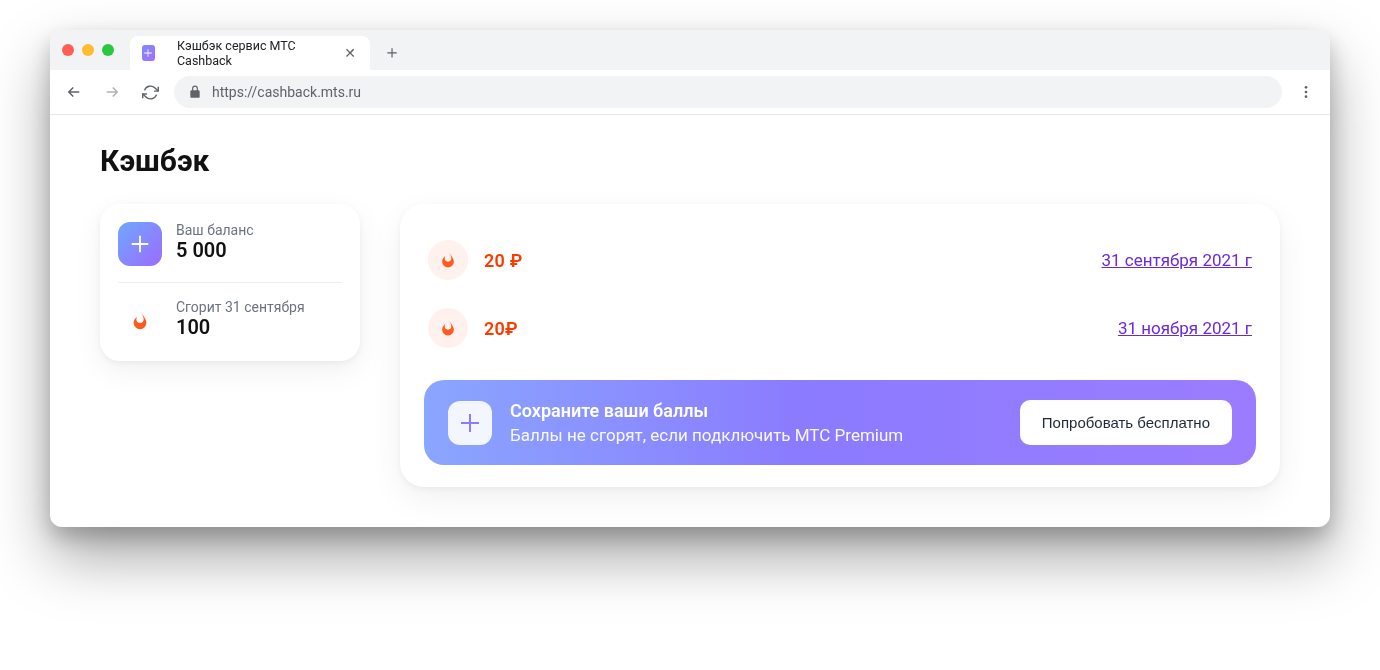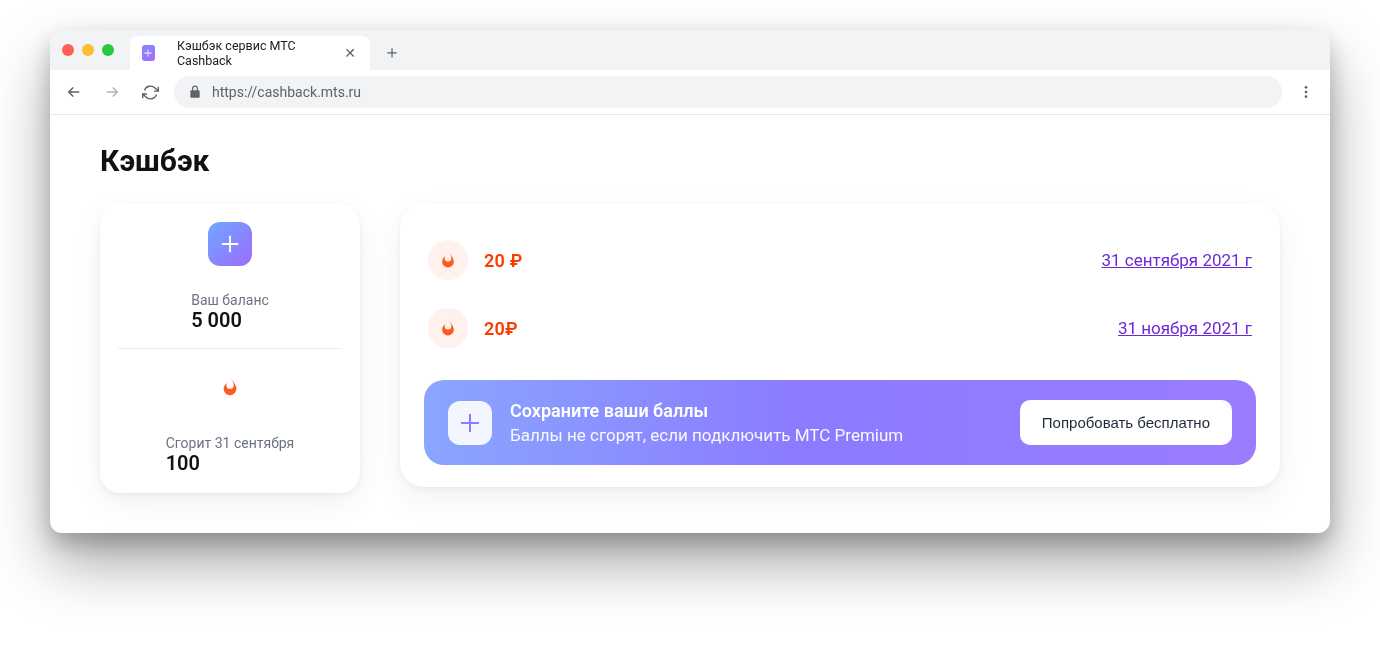--- a/index.html
+++ b/index.html
@@ -77,21 +77,21 @@
   }
   .page-title {
     font-size: 30px; font-weight: 700; color:#111; margin-bottom: 26px;
   }
   .layout { display:flex; gap: 40px; align-items:flex-start;}
   .balance-card {
     width: 260px; background:#fff; border-radius:20px;
     box-shadow: 0 10px 30px rgba(17,24,39,0.06), 0 2px 6px rgba(17,24,39,0.05);
     padding: 18px 18px;
   }
-  .bc-row { display:flex; gap:26px; align-items:center;flex-direction:column; }
+  .bc-row { display:flex; gap:14px; align-items:flex-start; }
   .bc-icon {
     width:44px;height:44px;border-radius:12px;
     display:flex;align-items:center;justify-content:center;flex-shrink:0;
   }
   .bc-icon.gradient { background: linear-gradient(135deg,#6ea8ff,#9d6bff); }
   .bc-icon.fire { background:#fff; }
   .bc-label { font-size:14px; color:#6b7280; }
   .bc-value { font-size:20px; font-weight:600; color:#111; }
   .bc-divider { border:none; border-top:1px solid #eceef1; margin:16px 0; }
   .main-card {

